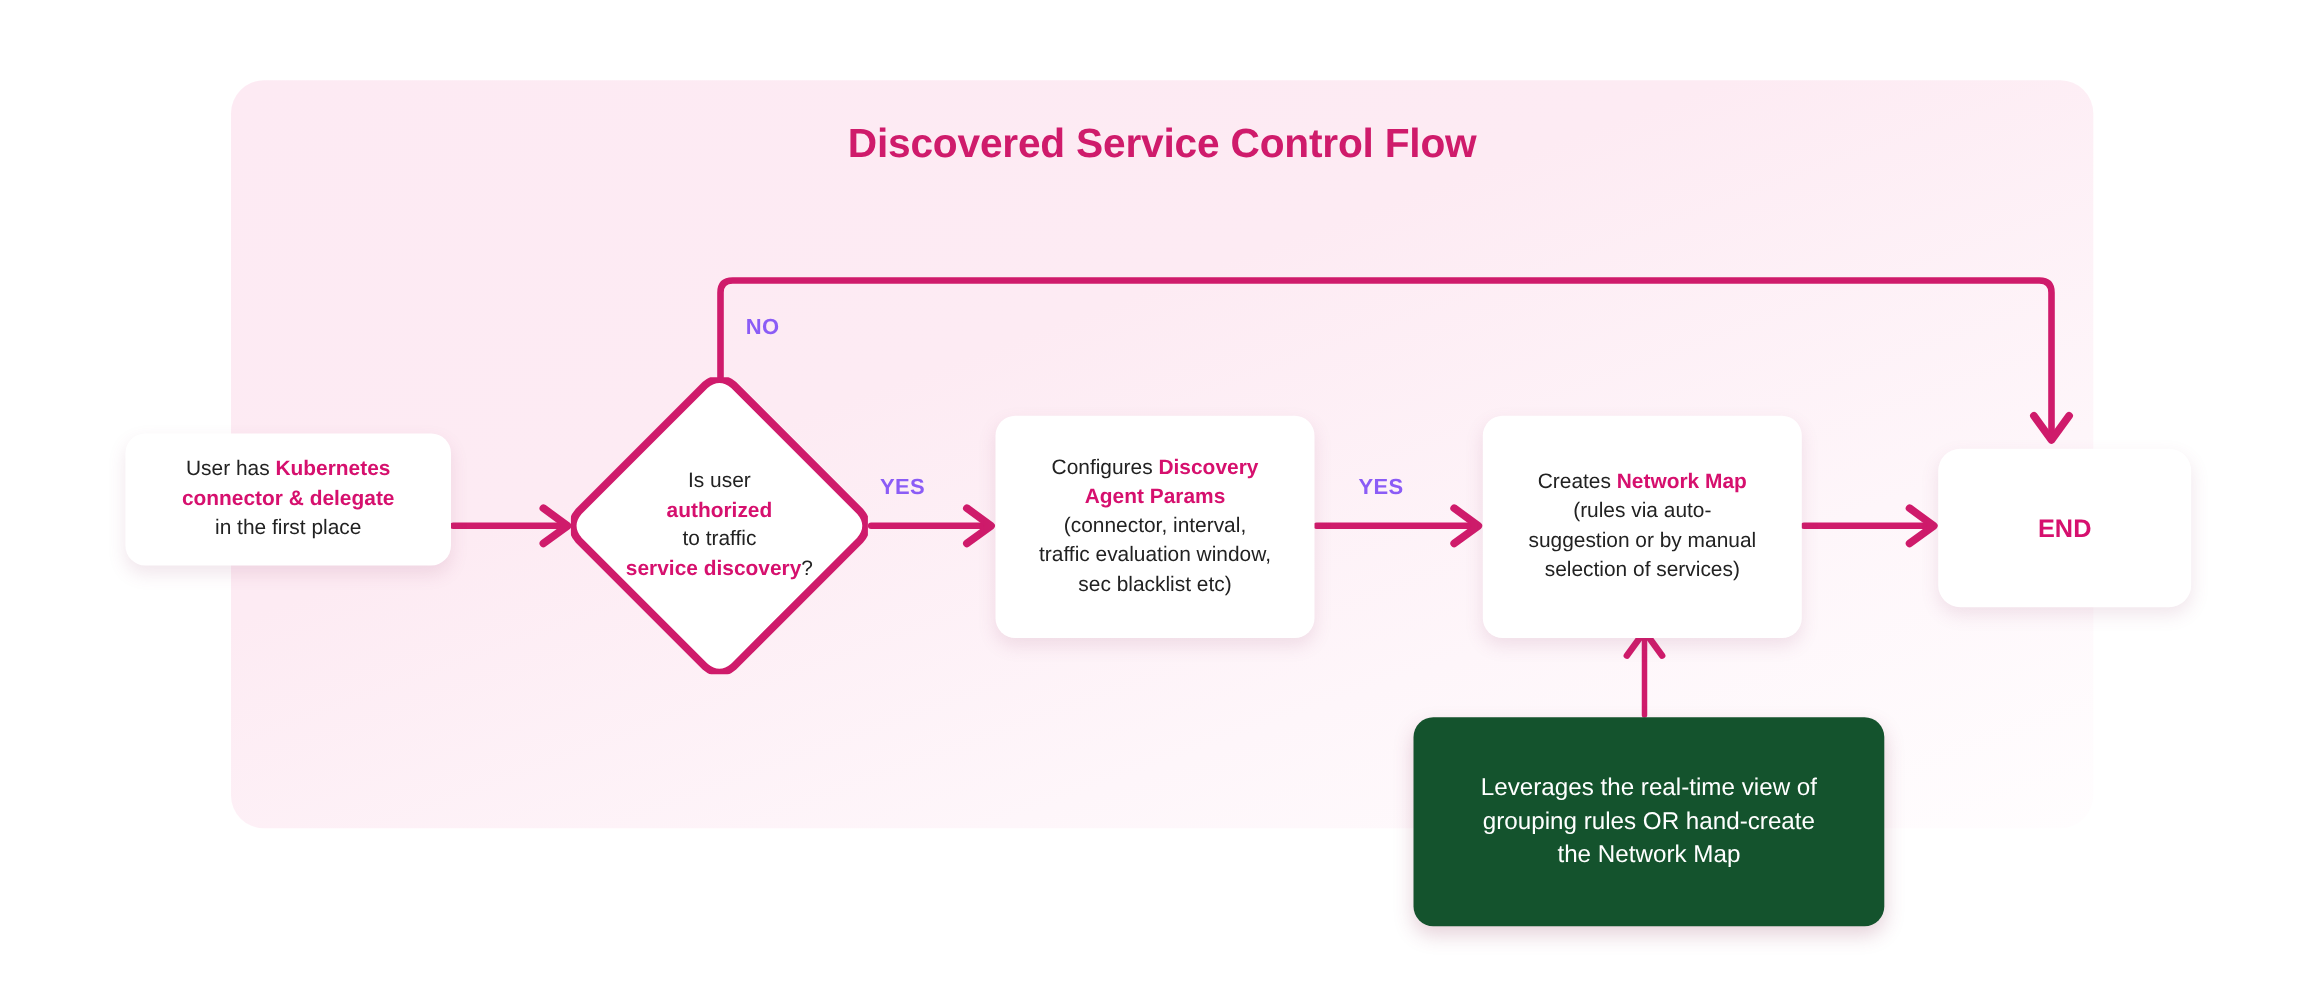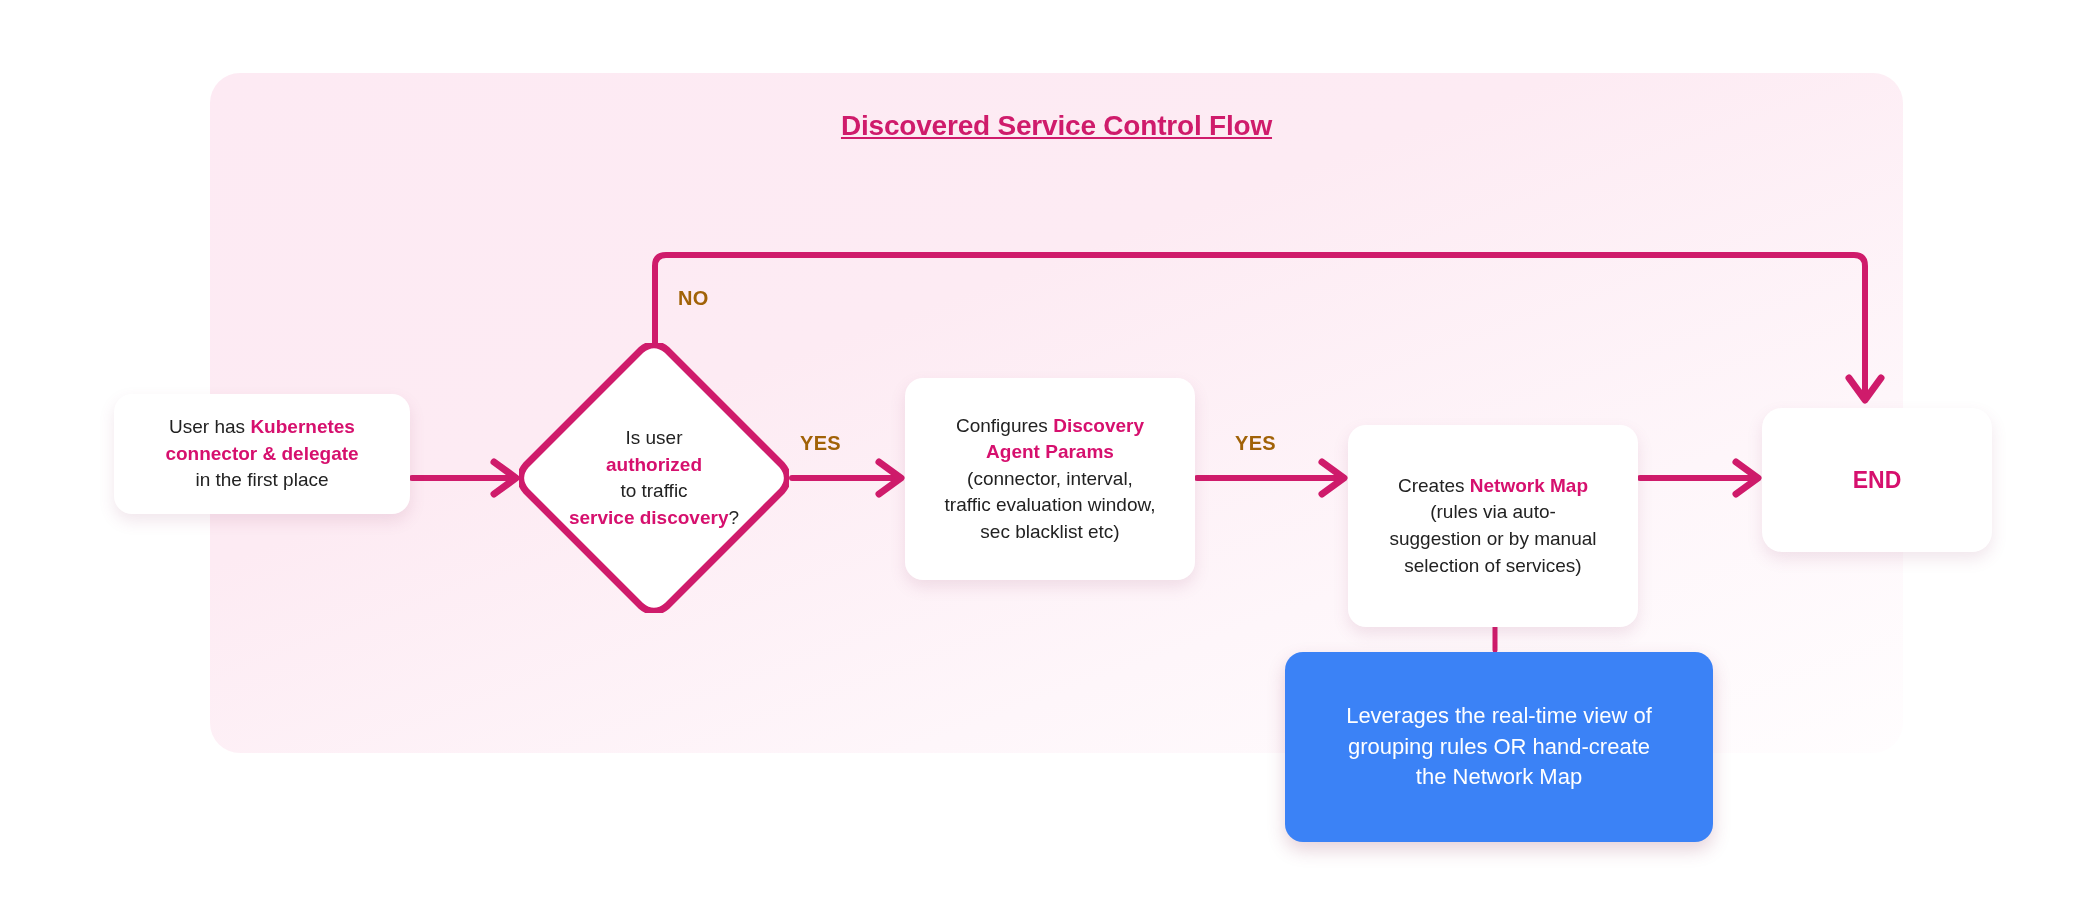--- a/index.html
+++ b/index.html
@@ -33,25 +33,24 @@
     background: linear-gradient(160deg, #fdeaf3 0%, #fdebf3 38%, #fef6fa 72%, #fffdfe 100%);
   }
 
   
   #title {
     position: absolute;
     left: 210px;
     top: 110px;
     width: 1693px;
     text-align: center;
-    font-size: 28px;
+    font-size: 37px;
     font-weight: bold;
     letter-spacing: -0.2px;
     color: #cf1b6b;
-    text-decoration: underline;
   }
 
   
   #wires {
     position: absolute;
     left: 0; top: 0;
     width: 2096px;
     height: 903px;
     pointer-events: none;
   }
@@ -121,21 +120,20 @@
     width: 290px;
     height: 202px;
   }
 
   
   #node-netmap {
     left: 1348px;
     top: 378px;
     width: 290px;
     height: 202px;
-    margin-top: 47px;
   }
 
   
   #node-end {
     left: 1762px;
     top: 408px;
     width: 230px;
     height: 144px;
     font-size: 23px;
     font-weight: bold;
@@ -143,40 +141,40 @@
     border-radius: 20px;
   }
 
   
   #node-note {
     position: absolute;
     left: 1285px;
     top: 652px;
     width: 428px;
     height: 190px;
-    background: #3b82f6;
+    background: #14532d;
     border-radius: 18px;
     box-shadow: 0 8px 18px rgba(140, 50, 85, 0.22);
     display: flex;
     align-items: center;
     justify-content: center;
     text-align: center;
     color: #ffffff;
     font-size: 22px;
     line-height: 1.38;
     box-sizing: border-box;
     padding: 12px 22px;
   }
 
   
   .edge-label {
     position: absolute;
     font-size: 20px;
     font-weight: bold;
-    color: #a16207;
+    color: #8b5cf6;
     letter-spacing: 0.3px;
   }
   #label-no   { left: 678px;  top: 287px; }
   #label-yes1 { left: 800px;  top: 432px; }
   #label-yes2 { left: 1235px; top: 432px; }
 </style>
 </head>
 <body>
 
 <div id="canvas">

